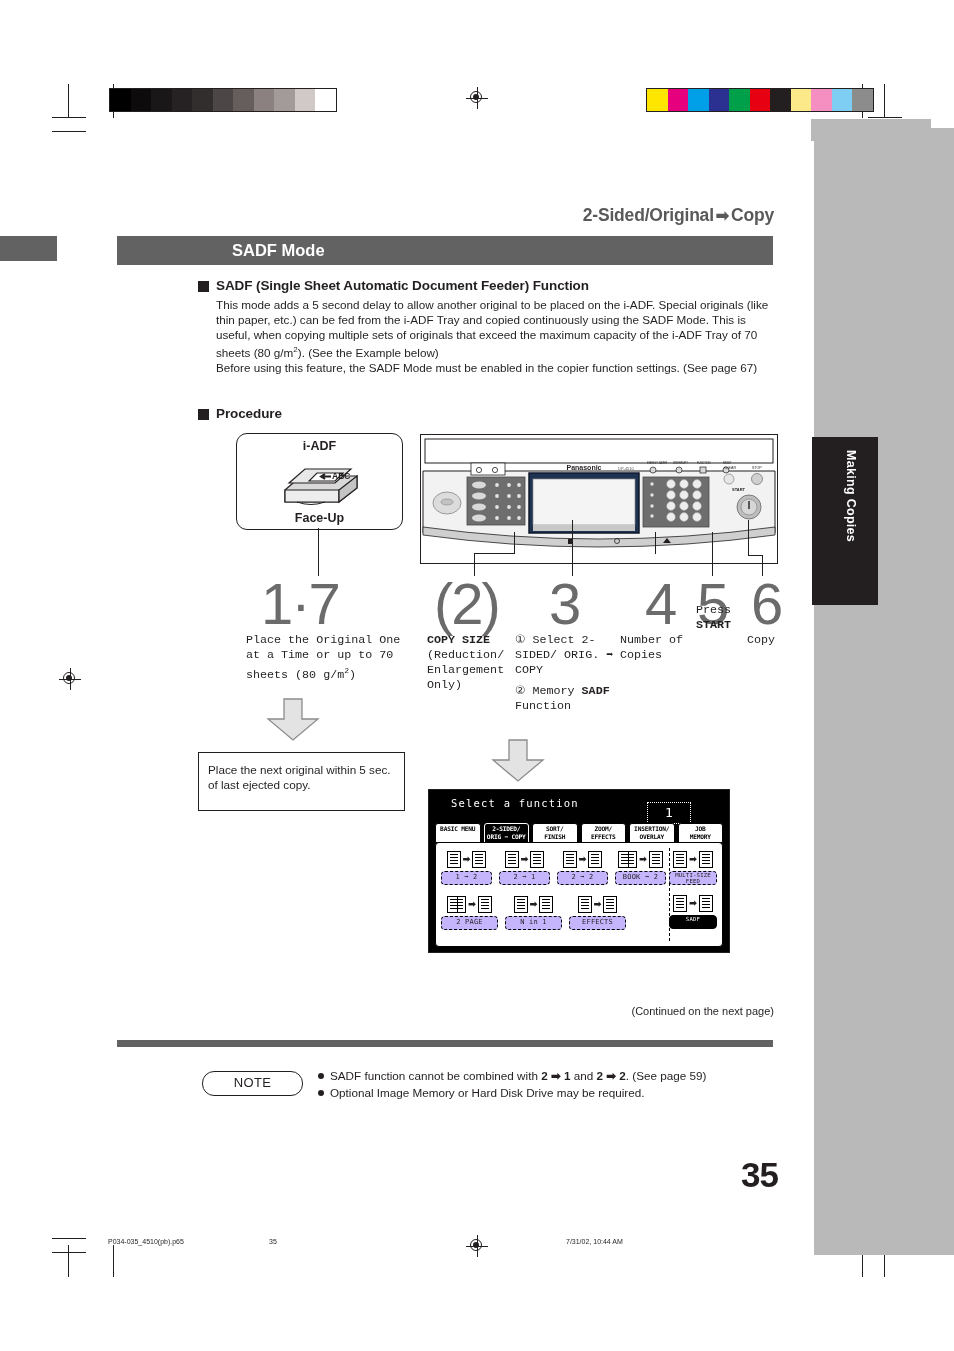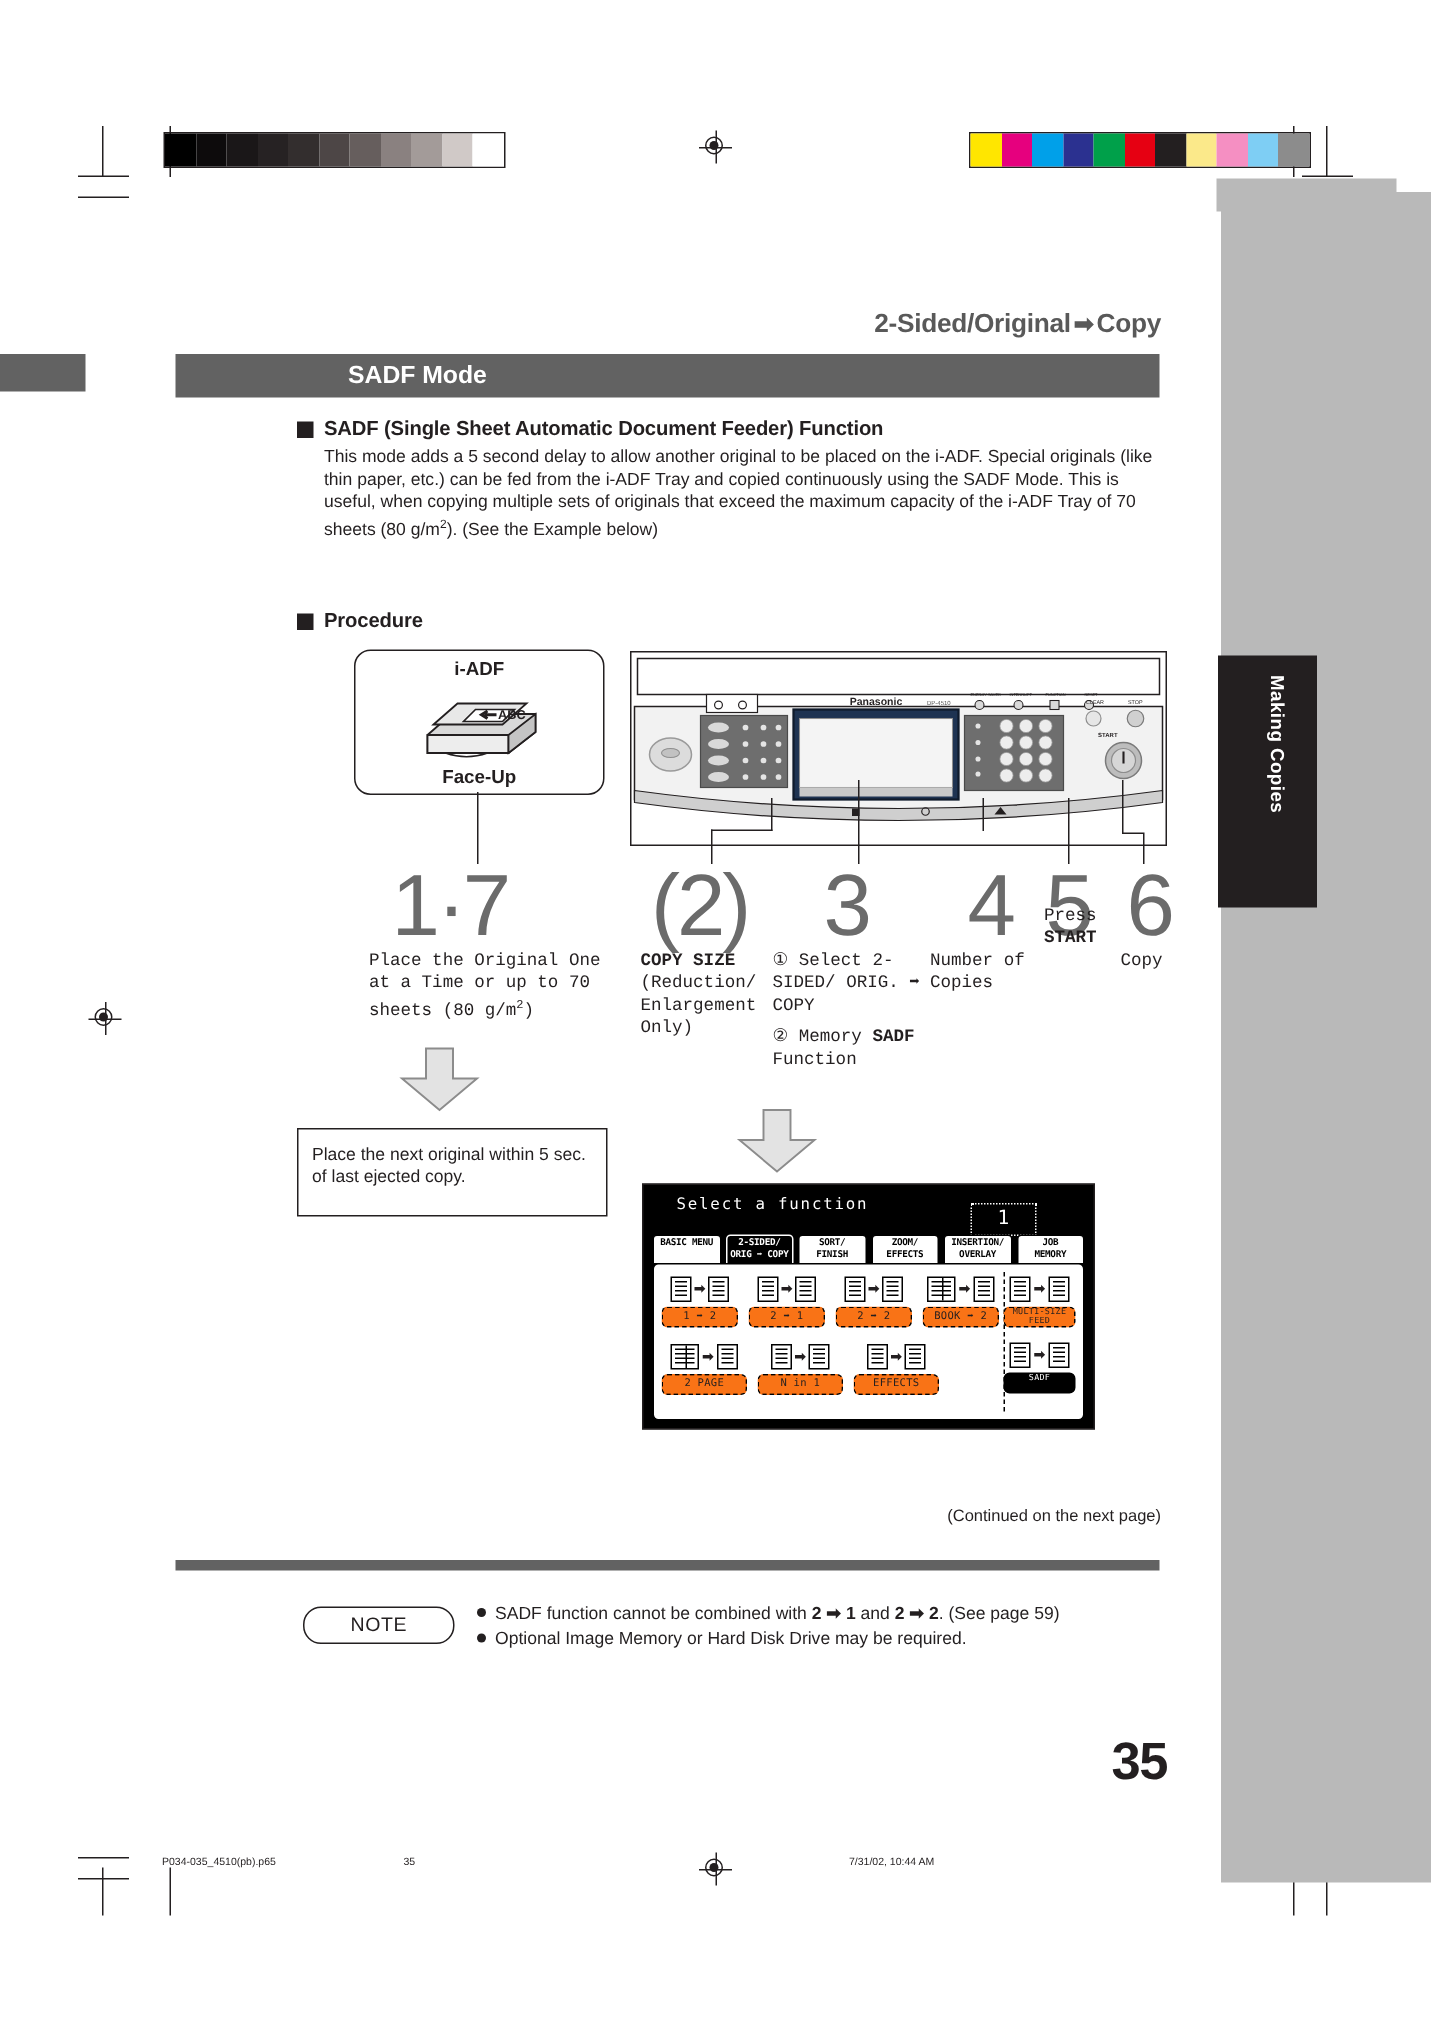--- a/index.html
+++ b/index.html
@@ -92,21 +92,21 @@
       border:1px solid #000;box-sizing:border-box;overflow:hidden;}
   .lcd-tab.sel{background:#000;color:#fff;border:1px solid #fff;}
   #lcd-body{position:absolute;left:6px;top:52px;right:6px;bottom:5px;background:#fff;
       border:1.3px solid #000;border-radius:4px;box-sizing:border-box;}
   #lcd-grid{position:absolute;left:5px;top:4px;right:56px;bottom:4px;}
   .lcd-row{display:flex;gap:7px;height:45px;align-items:flex-start;}
   .lcd-btn{width:57px;text-align:center;}
   .lcd-btn .gfx{height:24px;display:flex;align-items:center;justify-content:center;gap:2px;}
   .lcd-btn .cap{border:1.2px dashed #000;border-radius:4px;font-size:7px;
       font-family:"DejaVu Sans Mono", monospace;line-height:11px;height:12px;
-      letter-spacing:.2px;background:#f97316;overflow:hidden;white-space:nowrap;}
+      letter-spacing:.2px;background:#c4b5fd;overflow:hidden;white-space:nowrap;}
   #lcd-divider{position:absolute;right:52px;top:5px;bottom:5px;
       border-left:1.2px dashed #000;}
   #lcd-right{position:absolute;right:3px;top:4px;width:50px;}
   .lcd-btn.inv .cap{background:#000;color:#fff;border-style:solid;}
 
   
   .pg{display:inline-block;width:12px;height:15px;border:1.1px solid #000;background:#fff;
       position:relative;}
   .pg:before{content:"";position:absolute;left:2px;top:2.5px;right:2px;height:1px;
       background:#000;box-shadow:0 3px 0 #000,0 6px 0 #000,0 9px 0 #000;}
@@ -217,20 +217,21 @@
 <div id="title-tab-left"></div>
 <div id="title-bar">
   <span>SADF Mode</span>
 </div>
 
 <div class="sqbullet" style="left:198px;top:281px;"></div>
 <div class="h3" style="left:216px;top:278px;">SADF (Single Sheet Automatic Document Feeder) Function</div>
 
 <div id="body-copy">
   <span>This mode adds a 5 second delay to allow another original to be placed on the i-ADF. Special originals (like thin paper, etc.) can be fed from the i-ADF Tray and copied continuously using the SADF Mode. This is useful, when copying multiple sets of originals that exceed the maximum capacity of the i-ADF Tray of 70 sheets (80 g/m</span><sup>2</sup><span>). (See the Example below)</span><br>
+  <span>Before using this feature, the SADF Mode must be enabled in the copier function settings. (See page 67)</span>
 </div>
 
 <div class="sqbullet" style="left:198px;top:409px;"></div>
 <div class="h3" style="left:216px;top:406px;">Procedure</div>
 
 <div id="iadf-box">
   <div id="iadf-label">i-ADF</div>
   <div class="adf">
     <svg width="86" height="52" viewBox="0 0 86 52">
 

